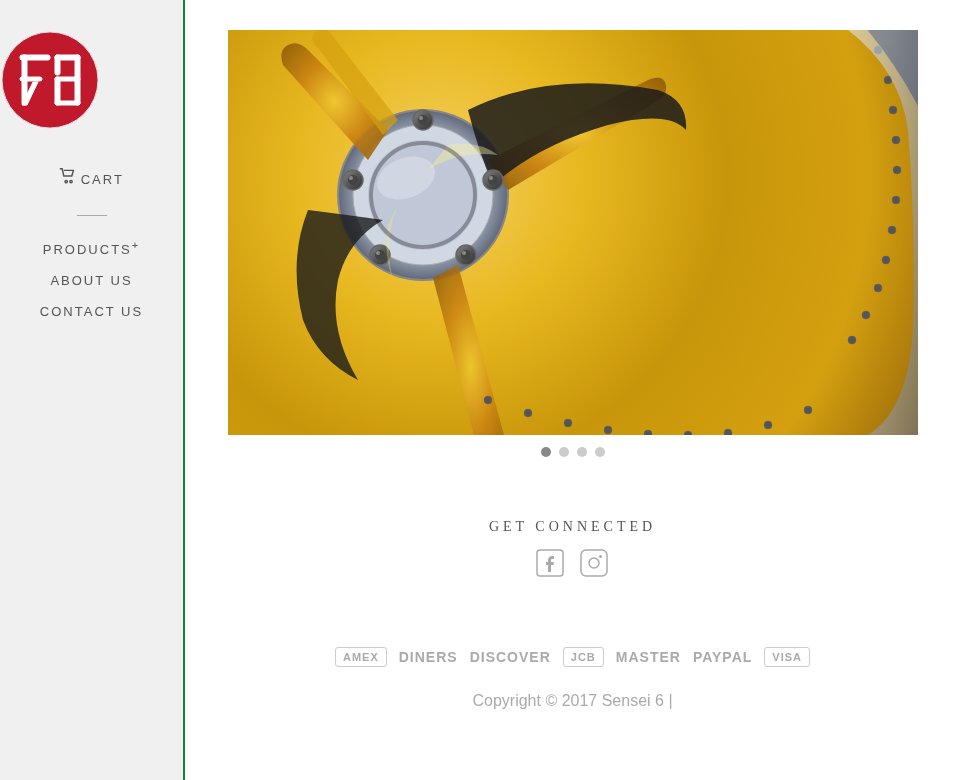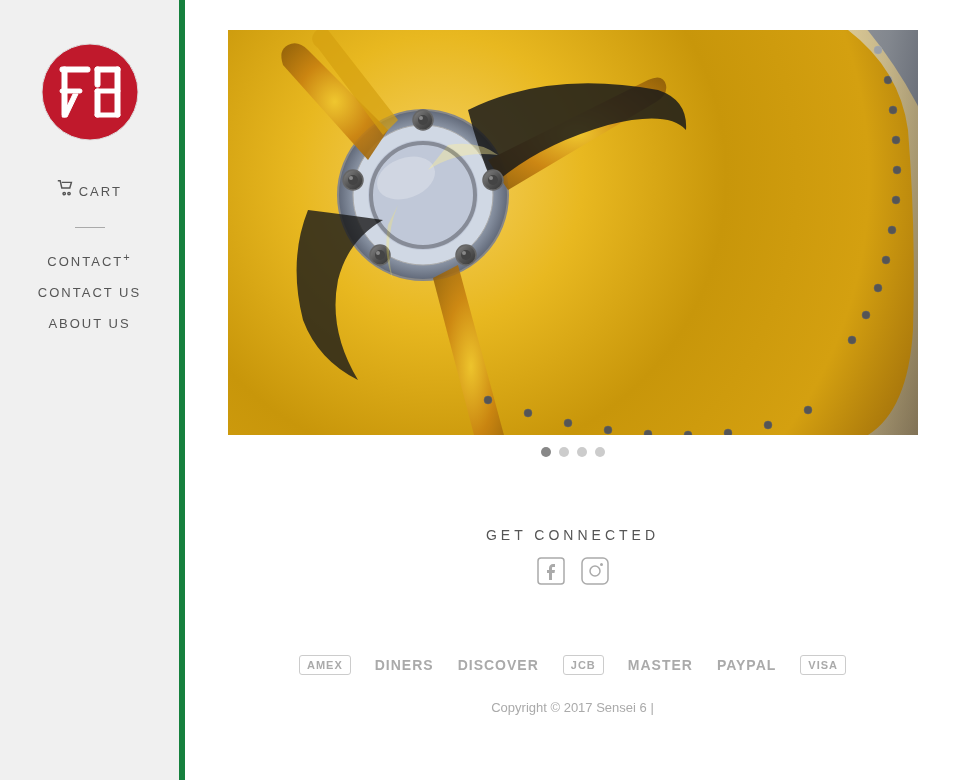--- a/index.html
+++ b/index.html
@@ -11,24 +11,23 @@
       min-height: 780px;
     }
 
     
     #sidebar {
       width: 185px;
       min-height: 780px;
       background: #f0f0f0;
       display: flex;
       flex-direction: column;
-      align-items: center;
-      padding-top: 42px;
+      padding-top: 30px;
       flex-shrink: 0;
-      border-right: 6px solid #15803d;
+      border-right: 2px solid #15803d;
     }
 
     #logo-container {
       width: 100px;
       height: 100px;
       margin-bottom: 30px;
     }
 
     .logo-svg {
       width: 100px;
@@ -119,22 +118,23 @@
       background: #ccc;
       cursor: pointer;
     }
 
     .dot.active {
       background: #888;
     }
 
     
     #get-connected {
-      margin-top: 40px;
+      margin-top: 32px;
       text-align: right;
+      font-family: Liberation Serif, serif;
     }
 
     #get-connected-title {
       font-size: 14px;
       letter-spacing: 4px;
       color: #555;
       margin-bottom: 14px;
       font-weight: normal;
     }
 
@@ -148,21 +148,21 @@
       width: 28px;
       height: 28px;
       color: #888;
       cursor: pointer;
     }
 
     
     #payment-section {
       margin-top: 60px;
       display: flex;
-      gap: 24px;
+      gap: 12px;
       align-items: center;
       flex-wrap: wrap;
       padding: 10px 20px;
     }
 
     .payment-badge {
       font-size: 11px;
       color: #aaa;
       letter-spacing: 1px;
       font-weight: bold;
@@ -177,21 +177,21 @@
       color: #aaa;
       letter-spacing: 1px;
       font-weight: bold;
       text-transform: uppercase;
     }
 
     
     #footer {
       margin-top: 15px;
       text-align: center;
-      font-size: 13px;
+      font-size: 16px;
       color: #aaa;
       padding-bottom: 20px;
     }
   </style>
 </head>
 <body>
 
 <div id="sidebar">
 
   <div id="logo-container">
@@ -226,26 +226,26 @@
       <circle cx="9" cy="17" r="1.5"></circle>
       <circle cx="15" cy="17" r="1.5"></circle>
     </svg>
     <span>CART</span>
   </a>
 
   <div class="divider"></div>
 
 
   <a class="nav-link">
-    <span>CONTACT</span><sup class="products-plus">+</sup>
+    <span>PRODUCTS</span><sup class="products-plus">+</sup>
   </a>
 
+  <a class="nav-link">ABOUT US</a>
+
   <a class="nav-link">CONTACT US</a>
-
-  <a class="nav-link">ABOUT US</a>
 
 </div>
 
 <div id="main">
 
   <div id="hero">
     <div id="hero-image-container">
       
       <svg width="100%" height="405" viewBox="0 0 690 405" xmlns="http://www.w3.org/2000/svg">
         <defs>

